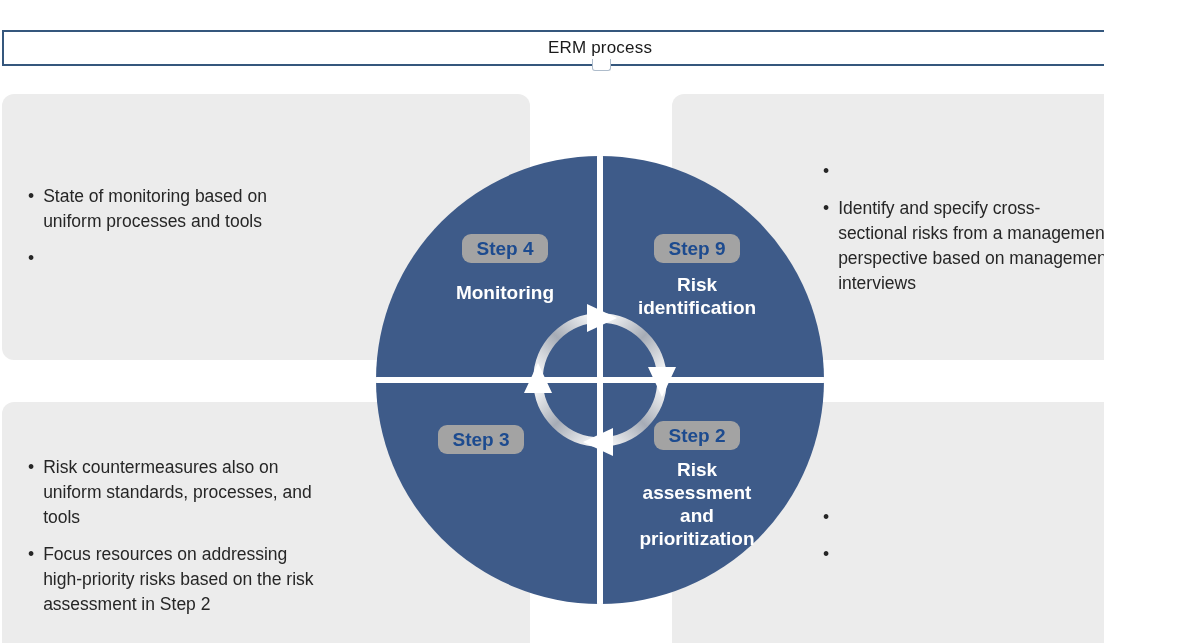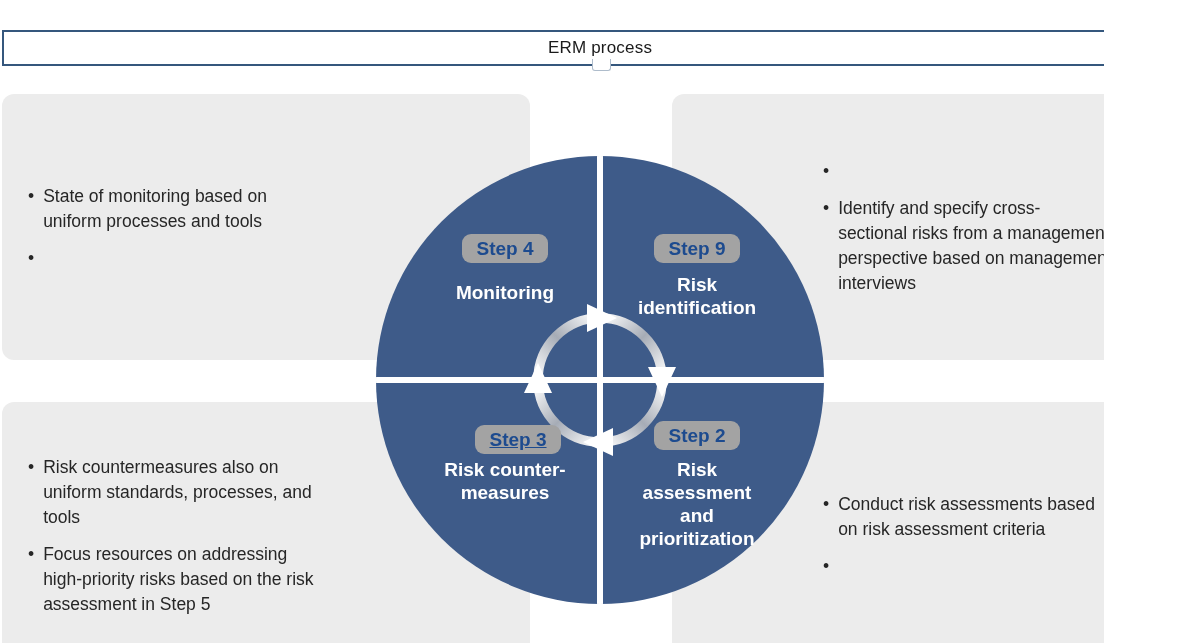--- a/index.html
+++ b/index.html
@@ -60,21 +60,21 @@
   .step-pill {
     position: absolute;
     width: 86px; height: 29px;
     background: #a3a3a3;
     border-radius: 9px;
     display: flex; align-items: center; justify-content: center;
     color: #1d4b8f; font-size: 19px; font-weight: 600;
   }
   .pill-step4 { left: 462px; top: 206px; }
   .pill-step1 { left: 654px; top: 206px; }
-  .pill-step3 { left: 475px; top: 397px; text-decoration: underline; }
+  .pill-step3 { left: 438px; top: 397px; }
   .pill-step2 { left: 654px; top: 393px; align-items: center; }
 
   .step-label {
     position: absolute;
     width: 220px;
     text-align: center;
     color: #ffffff; font-size: 19px; font-weight: 700; line-height: 23px;
     white-space: pre-line;
   }
   .label-step4 { left: 395px; top: 253px; }
@@ -120,29 +120,27 @@
     <div class="bullet-row">
       <span class="bullet-dot">•</span>
       <span class="bullet-text">Risk countermeasures also on
 uniform standards, processes, and
 tools</span>
     </div>
     <div class="bullet-row">
       <span class="bullet-dot">•</span>
       <span class="bullet-text">Focus resources on addressing
 high-priority risks based on the risk
-assessment in Step 5</span>
+assessment in Step 2</span>
     </div>
   </div>
 
   <div class="gray-box box-br">
     <div class="bullet-row">
       <span class="bullet-dot">•</span>
-      <span class="bullet-text">Conduct risk assessments based
-on risk assessment criteria</span>
     </div>
     <div class="bullet-row">
       <span class="bullet-dot">•</span>
     </div>
   </div>
 
   <svg class="cycle-svg" viewBox="0 0 450 450">
     <defs>
       <clipPath id="circleClip">
           <circle cx="225" cy="225" r="224"></circle>
@@ -194,22 +192,20 @@
 
   <div class="step-pill pill-step1">
     <span>Step 9</span>
   </div>
   <div class="step-label label-step1">Risk
 identification</div>
 
   <div class="step-pill pill-step3">
     <span>Step 3</span>
   </div>
-  <div class="step-label label-step3">Risk counter-
-measures</div>
 
   <div class="step-pill pill-step2">
     <span>Step 2</span>
   </div>
   <div class="step-label label-step2">Risk
 assessment
 and
 prioritization</div>
 
 </div>

